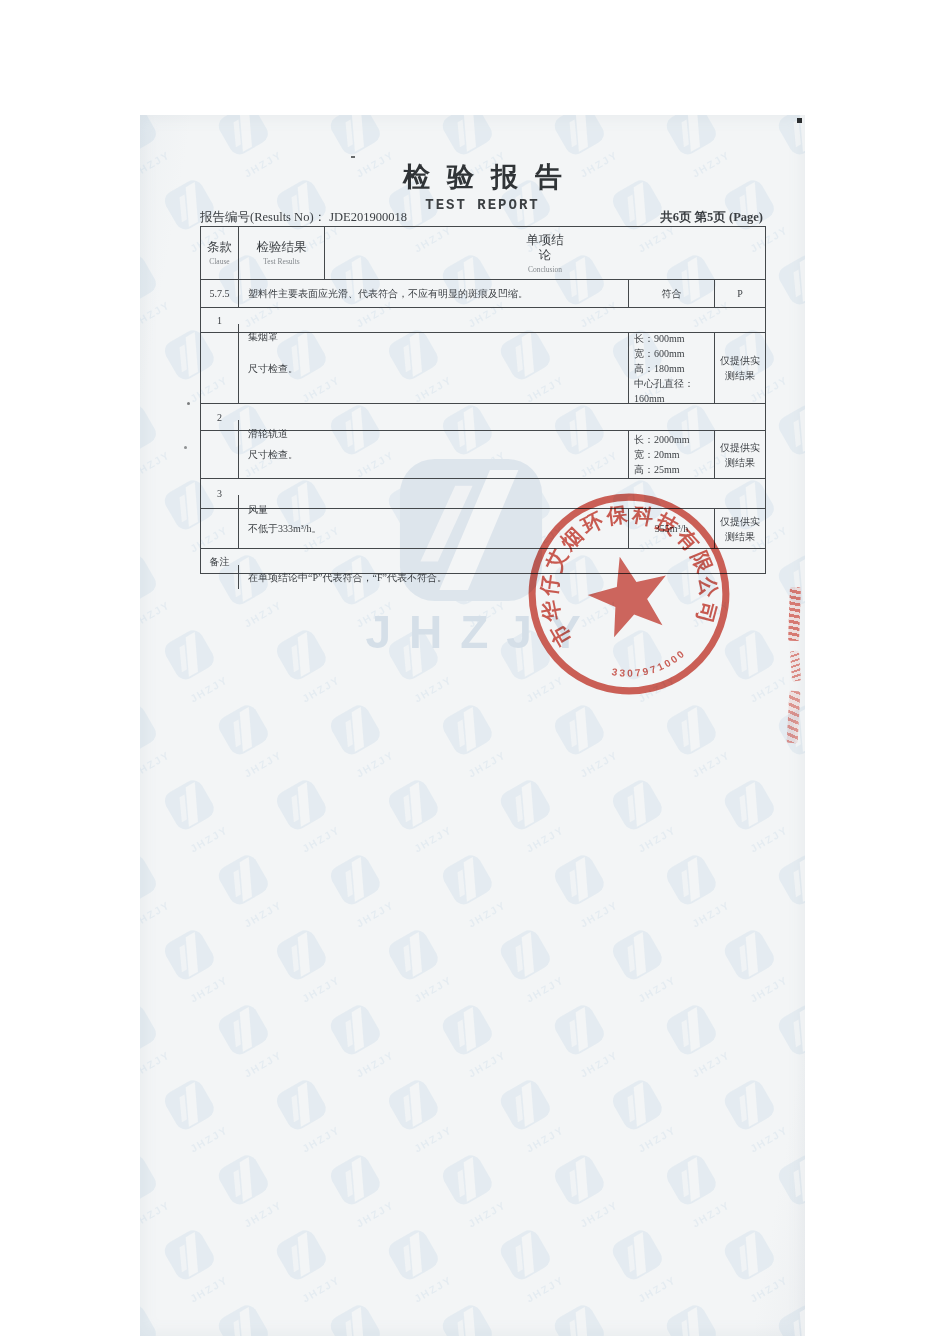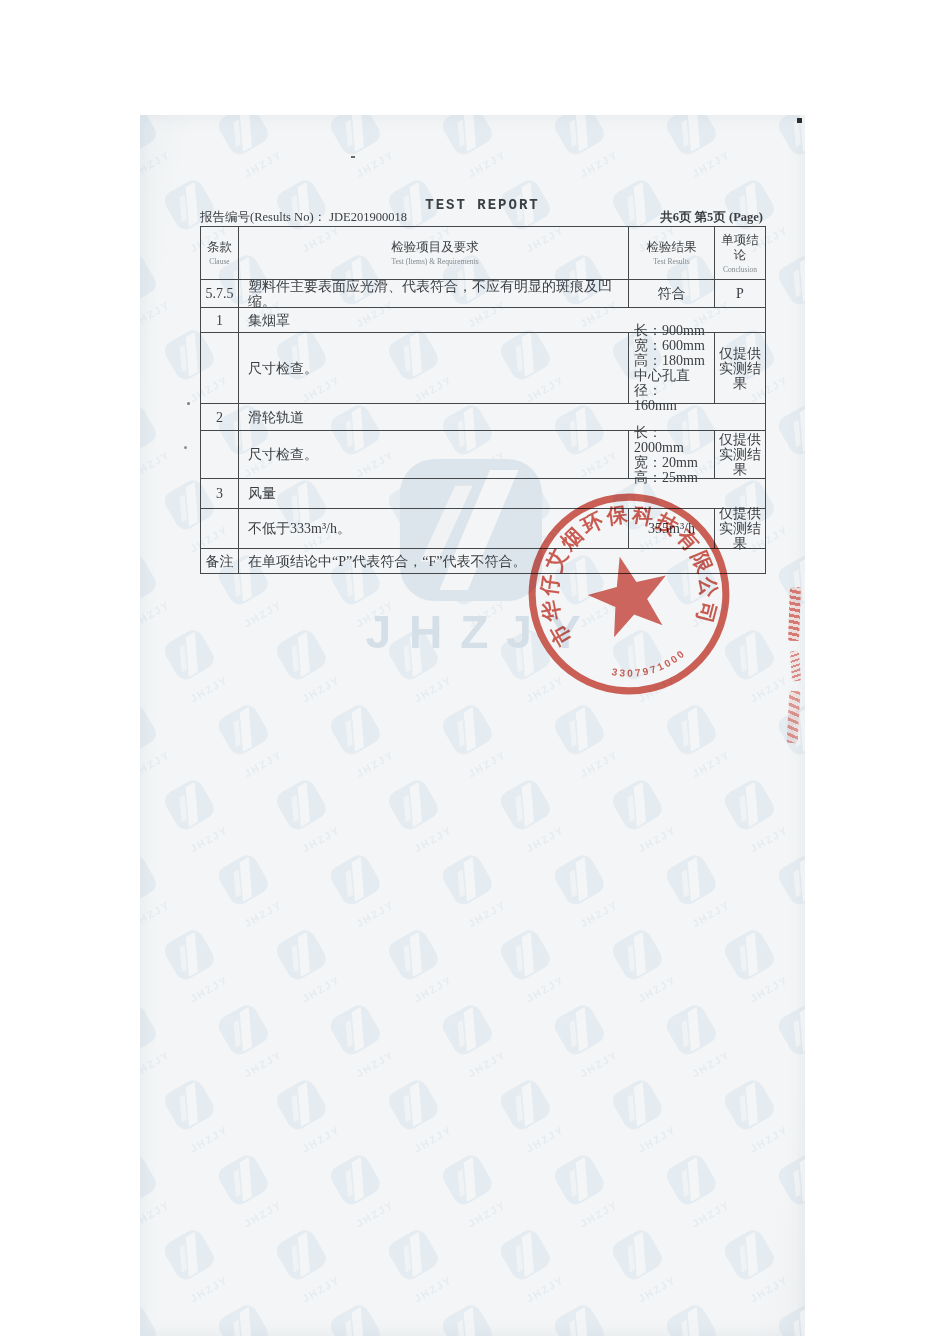--- a/index.html
+++ b/index.html
@@ -54,23 +54,23 @@
     position:absolute;left:60px;top:111px;width:566px;
     border:1px solid var(--line);background:transparent;
   }
   .trow{display:flex;border-top:1px solid var(--line);}
   .trow:first-child{border-top:none;}
   .cell{flex:0 0 auto;display:flex;flex-direction:column;justify-content:center;min-height:100%;}
   .cell + .cell{border-left:1px solid var(--line);}
   .c-clause{width:37px;text-align:center;align-items:center;}
   .c-item{width:390px;padding:2px 6px 2px 9px;}
   .c-result{width:86px;padding:2px 5px;}
-  .c-wide{width:528px;padding:2px 6px 2px 9px;}
+  .c-wide{width:528px;padding:2px 6px 2px 9px;margin-top:16px;}
   .c-concl{flex:1 1 auto;text-align:center;align-items:center;padding:2px 3px;}
-  .fs12{font-size:14px;line-height:15px;}
+  .fs12{font-size:10px;line-height:15px;}
   .center{text-align:center;align-items:center;justify-content:center;}
   .pre{white-space:pre-line;}
   .hdr-cn{font-size:12.5px;line-height:15px;text-align:center;white-space:pre-line;}
   .hdr-en{font-size:7.5px;line-height:9px;color:#83888c;text-align:center;margin-top:2px;
           font-family:"Liberation Serif",serif;}
   .h-header{height:52px;}
   .h-r0{height:28px;}
   .h-r1{height:25px;}
   .h-r2{height:71px;}
   .h-r3{height:27px;}
@@ -444,39 +444,36 @@
 
   <div class="big-wm">
     <svg viewBox="0 0 100 100">
       <rect x="5" y="5" width="90" height="90" rx="22" fill="#dde5ec"></rect>
       <path d="M30 88 L62 12 L80 12 L48 88 Z" fill="#f3f5f6"></path>
       <path d="M18 70 L40 22 L51 22 L29 70 Z" fill="#f3f5f6" opacity="0.85"></path>
     </svg>
   </div>
   <div class="big-wm-text">JHZJY</div>
 
+  <div class="title-cn">检验报告</div>
   <div class="title-en">TEST REPORT</div>
   <div class="meta-row">
     <span class="meta-left">
       <span>报告编号(Results No)：</span>
       <span>JDE201900018</span>
     </span>
     <span class="meta-right">共6页 第5页 (Page)</span>
   </div>
 
   <div class="rtable">
 
     <div class="trow h-header">
       <div class="cell c-clause">
         <div class="hdr-cn">条款</div>
         <div class="hdr-en">Clause</div>
-      </div>
-      <div class="cell c-item center">
-        <div class="hdr-cn">检验项目及要求</div>
-        <div class="hdr-en">Test (Items) &amp; Requirements</div>
       </div>
       <div class="cell c-result center">
         <div class="hdr-cn">检验结果</div>
         <div class="hdr-en">Test Results</div>
       </div>
       <div class="cell c-concl">
         <div class="hdr-cn">单项结
 论</div>
         <div class="hdr-en">Conclusion</div>
       </div>

